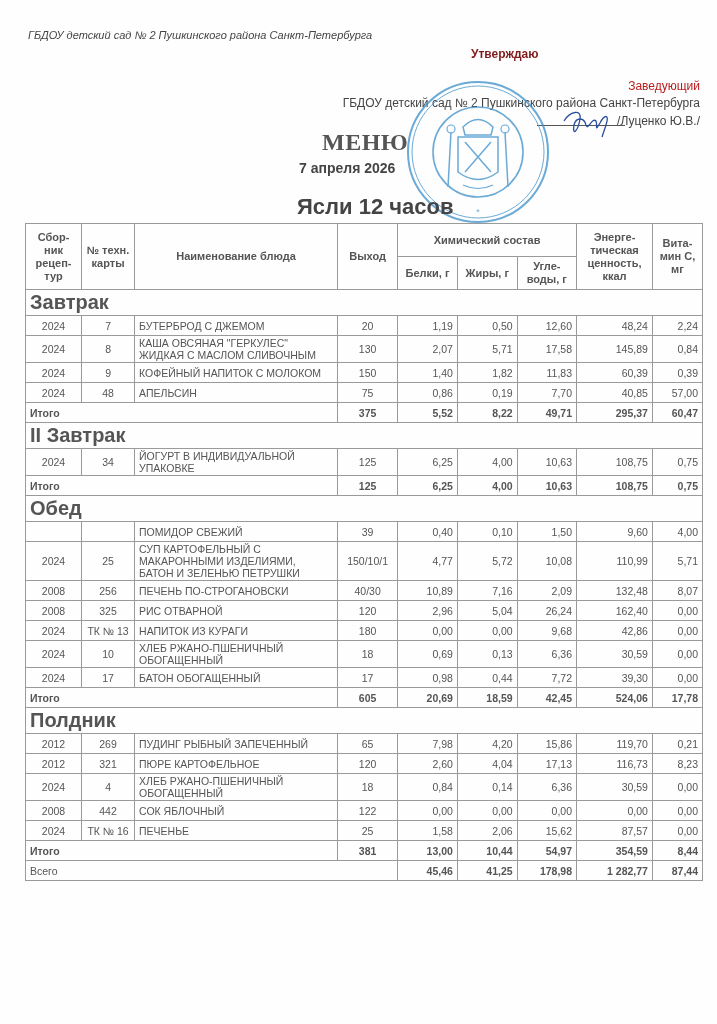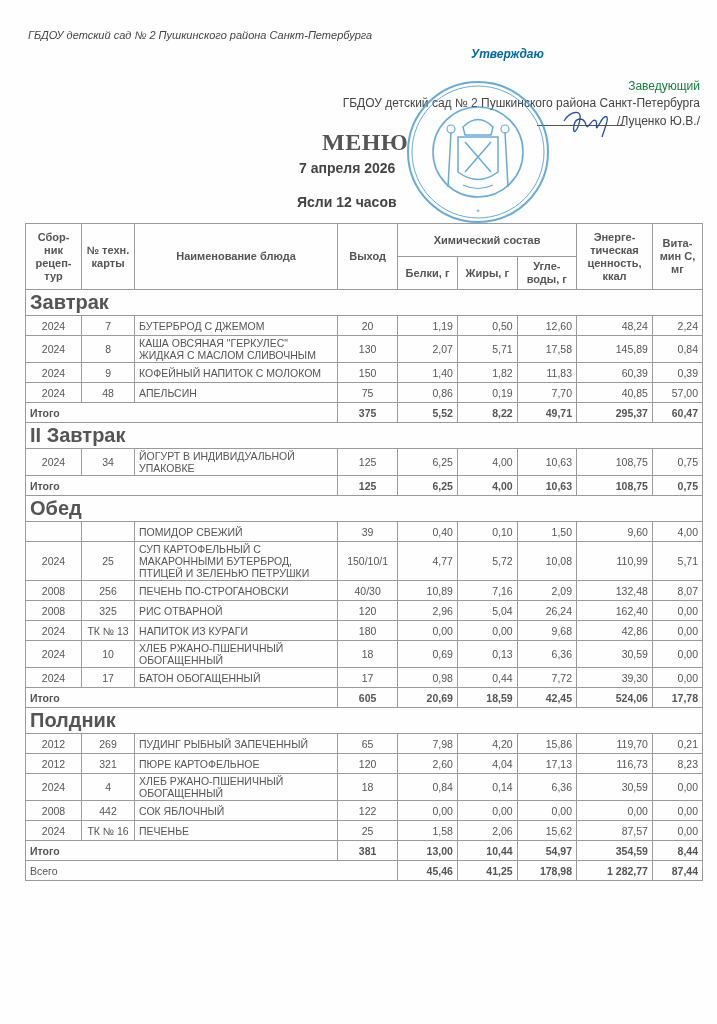--- a/index.html
+++ b/index.html
@@ -1,27 +1,27 @@
 <!DOCTYPE html>
 <html><head>
 <meta charset="utf-8">
 <style>
   html, body { margin: 0; padding: 0; background: #fefefe; }
   body { width: 717px; height: 1024px; position: relative; overflow: hidden;
          font-family: "Liberation Sans", sans-serif; color: #333; }
   .org-top { position: absolute; left: 28px; top: 29px; font-size: 11px; font-style: italic; color: #444; }
-  .approve { position: absolute; left: 471px; top: 47px; font-size: 12px; font-weight: bold; color: #0369a1; font-style: italic; }
-  .head-pos { position: absolute; right: 17px; top: 79px; font-size: 12px; color: #15803d; }
+  .approve { position: absolute; left: 471px; top: 47px; font-size: 12px; font-weight: bold; color: #7f1d1d; }
+  .head-pos { position: absolute; right: 17px; top: 79px; font-size: 12px; color: #b91c1c; }
   .head-org { position: absolute; right: 17px; top: 96px; font-size: 12px; color: #444; }
   .head-name { position: absolute; right: 17px; top: 114px; font-size: 12px; color: #444; }
   .sig-line { position: absolute; left: 537px; top: 125px; width: 88px; border-top: 1px solid #555; }
   .signature { position: absolute; left: 560px; top: 107px; width: 60px; height: 34px; }
   .title { position: absolute; left: 322px; top: 129px; font-family: "Liberation Serif", serif; font-size: 24px; font-weight: bold; color: #555; letter-spacing: 0.5px; }
   .date { position: absolute; left: 299px; top: 160px; font-size: 14px; font-weight: bold; color: #444; }
-  .group { position: absolute; left: 297px; top: 194px; font-size: 14px; font-weight: bold; color: #444; text-align: center; }
+  .group { position: absolute; left: 297px; top: 194px; font-size: 22px; font-weight: bold; color: #444; text-align: center; }
   .stamp { position: absolute; left: 403px; top: 77px; width: 150px; height: 150px; opacity: 0.75; }
 
   table.menu { position: absolute; left: 25px; top: 223px; width: 678px; border-collapse: collapse; font-size: 10.5px; }
   table.menu td, table.menu th { border: 1px solid #9a9a9a; padding: 1px 4px; color: #555; }
   table.menu th { font-weight: bold; font-size: 11px; text-align: center; line-height: 13px; color: #555; }
   .c-src { width: 48px; text-align: center; }
   .c-tk { width: 45px; text-align: center; }
   .c-name { width: 202px; text-align: left; }
   .c-out { width: 52px; text-align: center; }
   .c-num { text-align: right; }
@@ -172,21 +172,21 @@
         <td class="c-out">39</td>
         <td class="c-num">0,40</td>
         <td class="c-num">0,10</td>
         <td class="c-num">1,50</td>
         <td class="c-num">9,60</td>
         <td class="c-num">4,00</td>
       </tr>
       <tr class="row">
         <td class="c-src">2024</td>
         <td class="c-tk">25</td>
-        <td class="c-name">СУП КАРТОФЕЛЬНЫЙ С МАКАРОННЫМИ БУТЕРБРОД, ПТИЦЕЙ И ЗЕЛЕНЬЮ ПЕТРУШКИ</td>
+        <td class="c-name">СУП КАРТОФЕЛЬНЫЙ С МАКАРОННЫМИ ИЗДЕЛИЯМИ, БАТОН И ЗЕЛЕНЬЮ ПЕТРУШКИ</td>
         <td class="c-out">150/10/1</td>
         <td class="c-num">4,77</td>
         <td class="c-num">5,72</td>
         <td class="c-num">10,08</td>
         <td class="c-num">110,99</td>
         <td class="c-num">5,71</td>
       </tr>
       <tr class="row">
         <td class="c-src">2008</td>
         <td class="c-tk">256</td>

